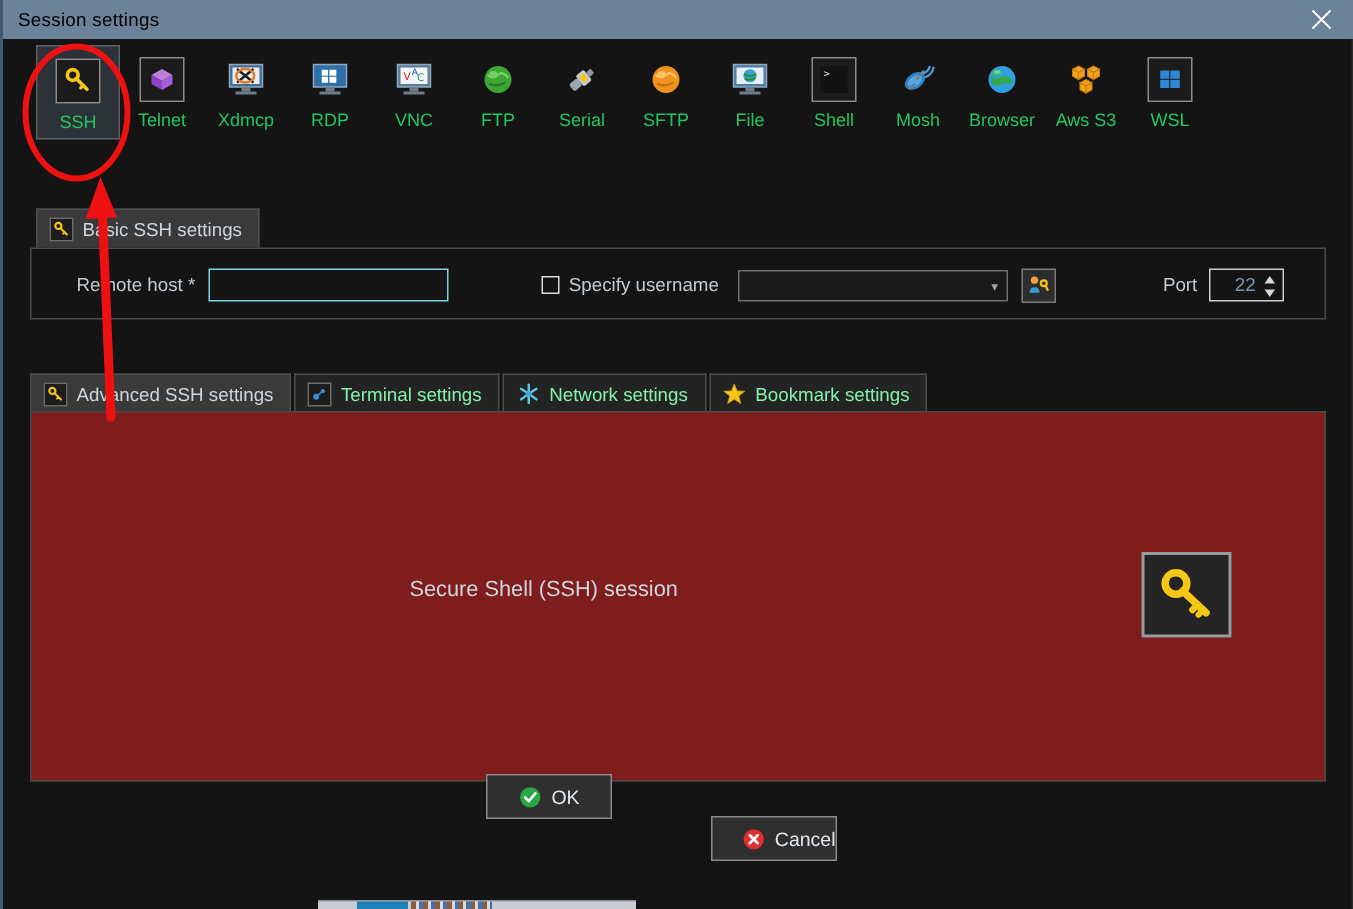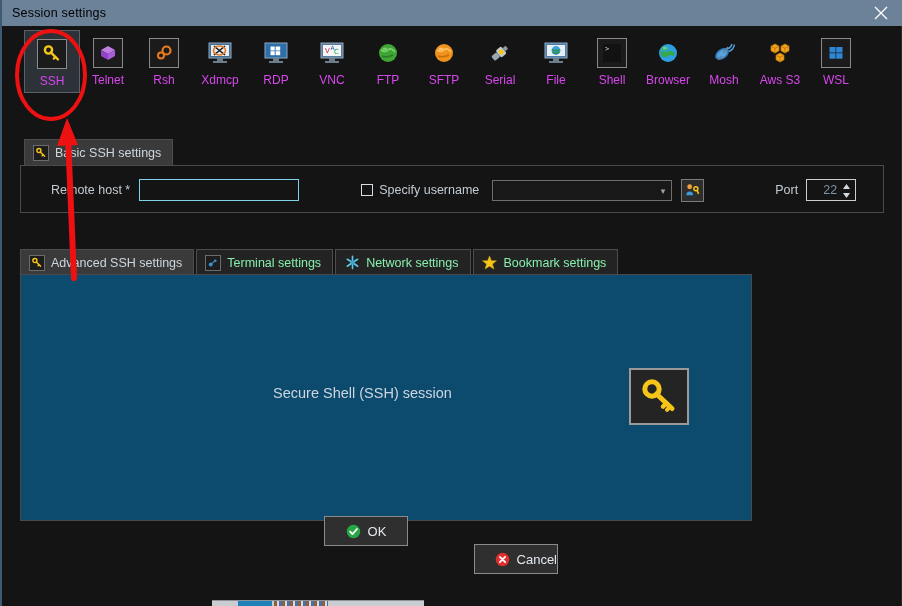--- a/index.html
+++ b/index.html
@@ -62,21 +62,21 @@
   .type-icon {
     width: 30px; height: 30px;
     display: flex; align-items: center; justify-content: center;
     margin-bottom: 6px;
   }
   .type-icon.boxed {
     border: 1px solid #8a8a8a;
     background: #1b1b1b;
   }
   .type-label {
-    color: #d946ef;
+    color: #22c55e;
     font-size: 12px;
     white-space: nowrap;
     line-height: 1;
   }
 
   
   .groupbox {
     position: absolute;
     border: 1px solid #4a4a4a;
     background: #141414;
@@ -179,22 +179,22 @@
   #port-spin .arrows {
     position: absolute; right: 4px; top: 2px;
     display: flex; flex-direction: column;
     align-items: center; justify-content: center;
     height: 18px; cursor: pointer;
   }
 
   
   #lower-tabs { left: 18px; top: 249px; }
   #lower-panel {
-    left: 18px; top: 274px; width: 732px; height: 247px;
-    border: 1px solid #4a4a4a; background: #0c4a6e;
+    left: 18px; top: 274px; width: 864px; height: 247px;
+    border: 1px solid #4a4a4a; background: #7f1d1d;
     position: absolute;
   }
   #session-desc {
     position: absolute; left: 252px; top: 110px;
     color: #cdd6de; font-size: 14.5px; white-space: nowrap;
   }
   #big-key-box {
     position: absolute; right: 62px; top: 93px;
     width: 60px; height: 57px;
     border: 2px solid #9a9a9a;
@@ -268,29 +268,20 @@
       <span class="type-icon boxed">
         <svg width="18" height="18" viewBox="0 0 18 18">
           <polygon points="9,2 16,6 9,10 2,6" fill="#c07fe0"></polygon>
           <polygon points="2,6 9,10 9,16 2,12" fill="#8e44c4"></polygon>
           <polygon points="16,6 9,10 9,16 16,12" fill="#a65edb"></polygon>
         </svg>
       </span>
       <span class="type-label">Telnet</span>
     </div>
 
-    <div class="type-item">
-      <span class="type-icon boxed">
-        <svg width="18" height="18" viewBox="0 0 18 18">
-          <circle cx="11.5" cy="6.5" r="4" fill="none" stroke="#e87b1e" stroke-width="2.2"></circle>
-          <circle cx="6" cy="11.5" r="3" fill="none" stroke="#e87b1e" stroke-width="2"></circle>
-        </svg>
-      </span>
-      <span class="type-label">Rsh</span>
-    </div>
 
     <div class="type-item">
       <span class="type-icon">
         <svg width="26" height="24" viewBox="0 0 26 24">
           <rect x="2" y="2" width="22" height="15" fill="#3f6d93" stroke="#8fa8bd" stroke-width="1"></rect>
           <rect x="4" y="4" width="18" height="11" fill="#e9edf0"></rect>
           <path d="M7 5 L18 14 M18 5 L7 14" stroke="#1b1b1b" stroke-width="1.6"></path>
           <ellipse cx="12.5" cy="9.5" rx="6" ry="4.5" fill="none" stroke="#e07a2a" stroke-width="1.6"></ellipse>
           <rect x="10" y="17" width="6" height="3" fill="#6d7d8b"></rect>
           <rect x="6" y="20" width="14" height="2" fill="#6d7d8b"></rect>
@@ -336,42 +327,42 @@
           <path d="M4 8 q4 3 7 0 t7 2" stroke="#79d36a" stroke-width="1.6" fill="none"></path>
           <path d="M5 14 q5 2 11 -1" stroke="#2c7a27" stroke-width="1.6" fill="none"></path>
           <ellipse cx="8" cy="7" rx="2.6" ry="1.6" fill="#8ee07e" opacity=".7"></ellipse>
         </svg>
       </span>
       <span class="type-label">FTP</span>
     </div>
 
     <div class="type-item">
       <span class="type-icon">
-        <svg width="22" height="22" viewBox="0 0 22 22">
-          <circle cx="11" cy="11" r="9" fill="#f0921c"></circle>
-          <path d="M4 8 q4 3 7 0 t7 2" stroke="#ffc166" stroke-width="1.6" fill="none"></path>
-          <path d="M5 14 q5 2 11 -1" stroke="#c96f08" stroke-width="1.6" fill="none"></path>
-          <ellipse cx="8" cy="7" rx="2.6" ry="1.6" fill="#ffd18a" opacity=".75"></ellipse>
-        </svg>
-      </span>
-      <span class="type-label">SFTP</span>
-    </div>
-
-    <div class="type-item">
-      <span class="type-icon">
         <svg width="24" height="24" viewBox="0 0 24 24">
           <g transform="rotate(-40 12 12)">
             <rect x="3" y="9" width="7" height="6" rx="1.5" fill="#9aa6b0"></rect>
             <rect x="10" y="7.5" width="7" height="9" rx="1.5" fill="#c3ccd4"></rect>
             <rect x="11.5" y="9.5" width="4" height="5" fill="#f5c518"></rect>
             <rect x="17" y="10" width="4" height="4" rx="1" fill="#8d99a3"></rect>
           </g>
         </svg>
       </span>
       <span class="type-label">Serial</span>
+    </div>
+
+    <div class="type-item">
+      <span class="type-icon">
+        <svg width="22" height="22" viewBox="0 0 22 22">
+          <circle cx="11" cy="11" r="9" fill="#f0921c"></circle>
+          <path d="M4 8 q4 3 7 0 t7 2" stroke="#ffc166" stroke-width="1.6" fill="none"></path>
+          <path d="M5 14 q5 2 11 -1" stroke="#c96f08" stroke-width="1.6" fill="none"></path>
+          <ellipse cx="8" cy="7" rx="2.6" ry="1.6" fill="#ffd18a" opacity=".75"></ellipse>
+        </svg>
+      </span>
+      <span class="type-label">SFTP</span>
     </div>
 
     <div class="type-item">
       <span class="type-icon">
         <svg width="26" height="24" viewBox="0 0 26 24">
           <rect x="2" y="2" width="22" height="15" fill="#4c7ca8" stroke="#8fa8bd" stroke-width="1"></rect>
           <rect x="4" y="4" width="18" height="11" fill="#e7eef4"></rect>
           <circle cx="13" cy="9.5" r="4.4" fill="#3aa0dd"></circle>
           <path d="M9 8.5 q4 2.4 8 0" stroke="#2d8f3d" stroke-width="1.4" fill="none"></path>
           <path d="M9.5 11.5 q4 1.6 7 -0.6" stroke="#2d8f3d" stroke-width="1.4" fill="none"></path>
@@ -387,42 +378,42 @@
         <svg width="20" height="20" viewBox="0 0 20 20">
           <rect x="1" y="1" width="18" height="18" fill="#121212"></rect>
           <text x="3" y="8" font-family="DejaVu Sans Mono, monospace" font-size="7" fill="#d8dde2">&gt;</text>
         </svg>
       </span>
       <span class="type-label">Shell</span>
     </div>
 
     <div class="type-item">
       <span class="type-icon">
-        <svg width="22" height="22" viewBox="0 0 22 22">
-          <circle cx="11" cy="11" r="9" fill="#2f9fe0"></circle>
-          <path d="M3.5 9 q4 2 7 0.4 t7.5 1.6 l-1 3 q-4 -1.6 -7 0.4 t-6 -1" fill="#37a84a"></path>
-          <ellipse cx="7.5" cy="6.5" rx="3" ry="2" fill="#3fbd52"></ellipse>
-          <ellipse cx="8" cy="6" rx="2.2" ry="1.3" fill="#8fd9ee" opacity=".55"></ellipse>
-        </svg>
-      </span>
-      <span class="type-label">Browser</span>
-    </div>
-
-    <div class="type-item">
-      <span class="type-icon">
         <svg width="24" height="24" viewBox="0 0 24 24">
           <ellipse cx="10" cy="13" rx="7.5" ry="5" transform="rotate(-35 10 13)" fill="#2f7fc4"></ellipse>
           <ellipse cx="10" cy="13" rx="5.5" ry="3.3" transform="rotate(-35 10 13)" fill="#58a5dd"></ellipse>
           <path d="M11 12 L16 6" stroke="#6f7f8c" stroke-width="1.6"></path>
           <path d="M15 8 q4 -1 5 -5" stroke="#4f9fd8" stroke-width="1.5" fill="none"></path>
           <path d="M16.5 10.5 q5 -1.5 6 -7" stroke="#4f9fd8" stroke-width="1.4" fill="none"></path>
           <path d="M6 18 l4 -3" stroke="#6f7f8c" stroke-width="1.6"></path>
         </svg>
       </span>
       <span class="type-label">Mosh</span>
+    </div>
+
+    <div class="type-item">
+      <span class="type-icon">
+        <svg width="22" height="22" viewBox="0 0 22 22">
+          <circle cx="11" cy="11" r="9" fill="#2f9fe0"></circle>
+          <path d="M3.5 9 q4 2 7 0.4 t7.5 1.6 l-1 3 q-4 -1.6 -7 0.4 t-6 -1" fill="#37a84a"></path>
+          <ellipse cx="7.5" cy="6.5" rx="3" ry="2" fill="#3fbd52"></ellipse>
+          <ellipse cx="8" cy="6" rx="2.2" ry="1.3" fill="#8fd9ee" opacity=".55"></ellipse>
+        </svg>
+      </span>
+      <span class="type-label">Browser</span>
     </div>
 
     <div class="type-item">
       <span class="type-icon">
         <svg width="24" height="22" viewBox="0 0 24 22">
           <g fill="#f0a31c" stroke="#c87d0c" stroke-width=".7">
             <polygon points="7,2 11,4.2 7,6.4 3,4.2"></polygon>
               <polygon points="3,4.2 7,6.4 7,11 3,8.8"></polygon>
               <polygon points="11,4.2 7,6.4 7,11 11,8.8"></polygon>
             <polygon points="17,2 21,4.2 17,6.4 13,4.2"></polygon>

